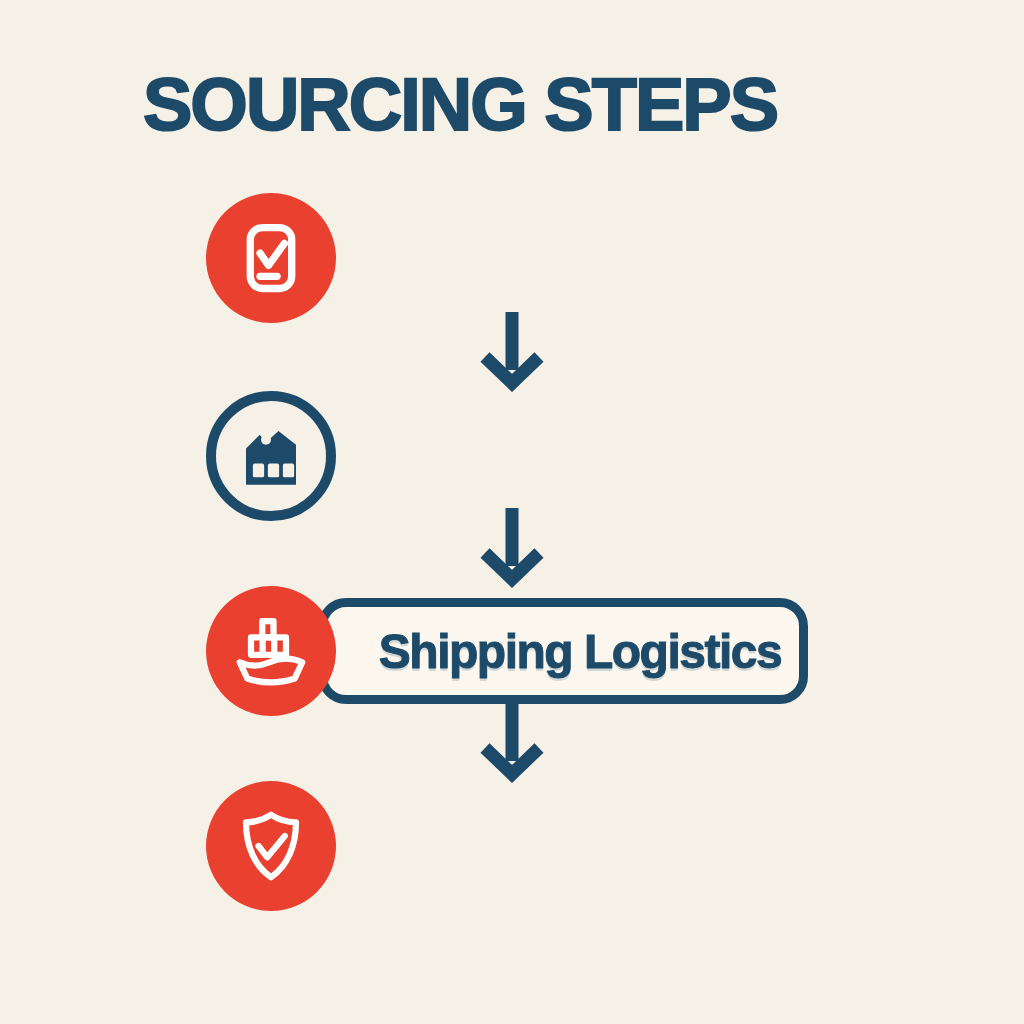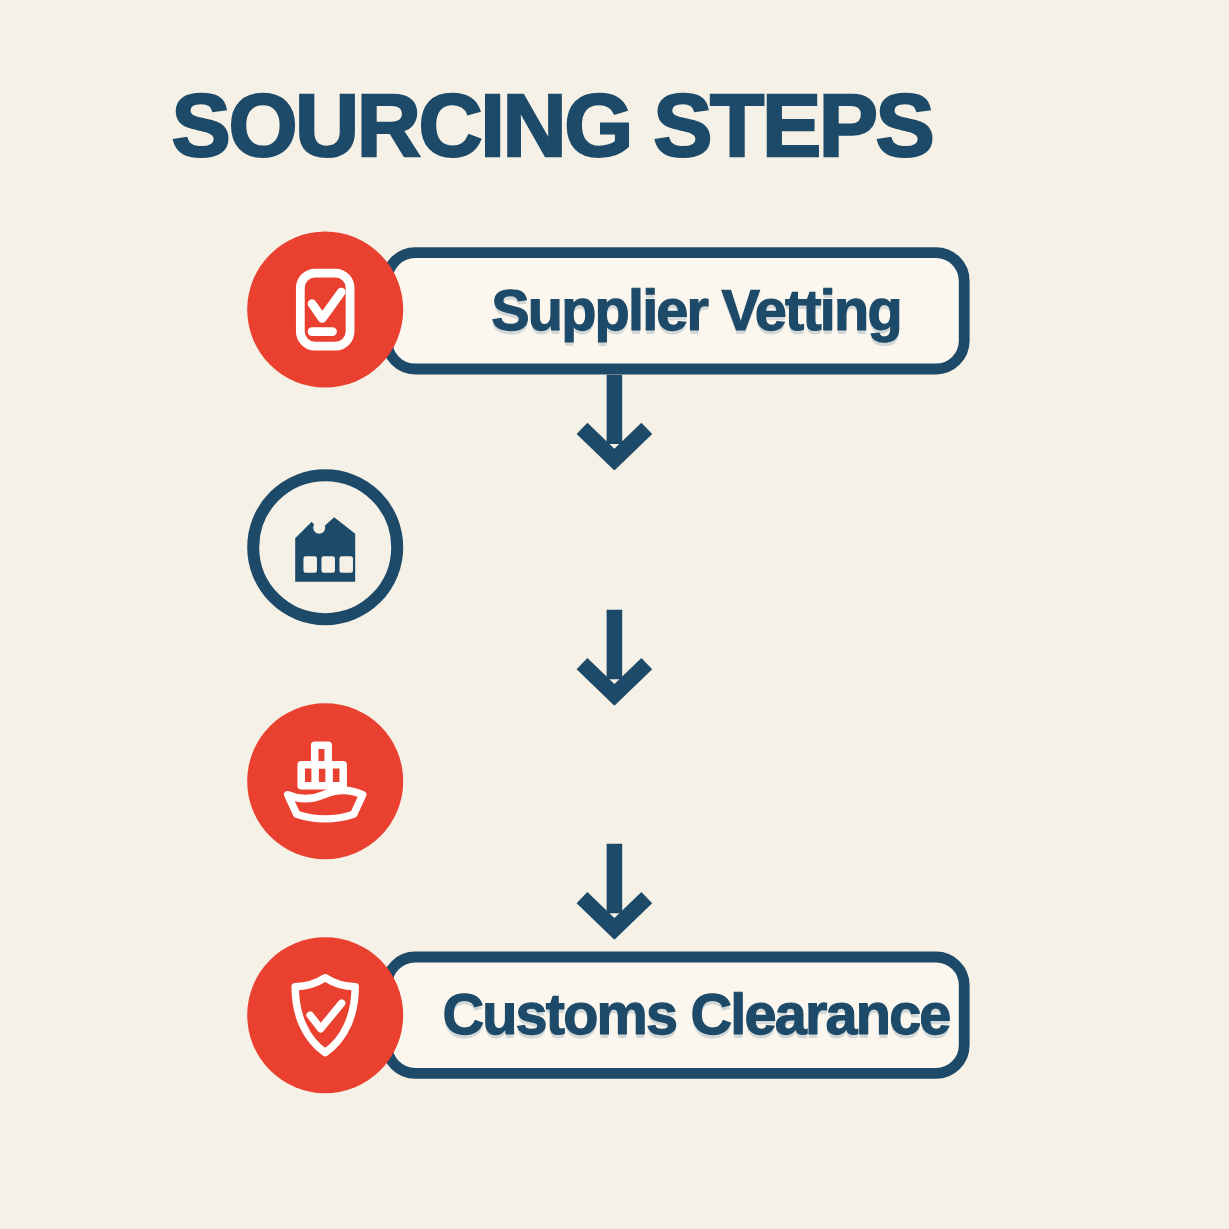--- a/index.html
+++ b/index.html
@@ -79,23 +79,20 @@
   .fill-navy { fill: var(--navy); }
   .fill-bg { fill: var(--background); }
 </style>
 </head>
 <body>
 
 <div class="canvas">
 
   <div class="title">SOURCING STEPS</div>
 
-  <div class="step-box" style="top:206px;">
-    <span class="step-label">Supplier Vetting</span>
-  </div>
   <div class="icon-circle red-filled" style="left:206px; top:193px;">
     <svg width="78" height="78" viewBox="0 0 64 64">
       <rect x="15" y="7" width="34" height="50" rx="10" class="stroke-white" stroke-width="6"></rect>
       <polyline points="23,28 30,38 43,20" class="stroke-white" stroke-width="6" stroke-linecap="round" stroke-linejoin="round"></polyline>
       <line x1="23" y1="47" x2="37" y2="47" class="stroke-white" stroke-width="6" stroke-linecap="round"></line>
     </svg>
   </div>
 
   <div class="arrow" style="left:479px; top:312px;">
     <svg width="66" height="80" viewBox="0 0 66 80">
@@ -114,40 +111,40 @@
     </svg>
   </div>
 
   <div class="arrow" style="left:479px; top:508px;">
     <svg width="66" height="80" viewBox="0 0 66 80">
       <line x1="33" y1="0" x2="33" y2="58" class="stroke-navy" stroke-width="13"></line>
       <polyline points="6,45 33,71 60,45" class="stroke-navy" stroke-width="13" stroke-linejoin="miter"></polyline>
     </svg>
   </div>
 
+  <div class="step-box" style="top:598px;">
+    <span class="step-label">Shipping Logistics</span>
+  </div>
   <div class="icon-circle red-filled" style="left:206px; top:586px;">
     <svg width="80" height="80" viewBox="0 0 64 64">
       <rect x="25" y="8" width="9" height="13" class="stroke-white" stroke-width="5" stroke-linejoin="round"></rect>
       <rect x="16" y="21" width="28" height="14" class="stroke-white" stroke-width="5" stroke-linejoin="round"></rect>
       <line x1="25.3" y1="21" x2="25.3" y2="35" class="stroke-white" stroke-width="5"></line>
       <line x1="34.6" y1="21" x2="34.6" y2="35" class="stroke-white" stroke-width="5"></line>
       <path d="M7 41 C16 45 24 44 31 41 C40 37 48 37 57 41 L51 54 C39 58 25 58 13 54 Z" class="stroke-white" stroke-width="5" stroke-linejoin="round"></path>
     </svg>
   </div>
 
   <div class="arrow" style="left:479px; top:703px;">
     <svg width="66" height="80" viewBox="0 0 66 80">
       <line x1="33" y1="0" x2="33" y2="58" class="stroke-navy" stroke-width="13"></line>
       <polyline points="6,45 33,71 60,45" class="stroke-navy" stroke-width="13" stroke-linejoin="miter"></polyline>
     </svg>
   </div>
 
-  <div class="step-box" style="top:793px;">
-    <span class="step-label">Customs Clearance</span>
-  </div>
   <div class="icon-circle red-filled" style="left:206px; top:781px;">
     <svg width="80" height="80" viewBox="0 0 64 64">
       <path d="M32 7 C38 11 45 13 52 13 C52 32 45 48 32 57 C19 48 12 32 12 13 C19 13 26 11 32 7 Z" class="stroke-white" stroke-width="5" stroke-linejoin="round"></path>
       <polyline points="22,32 29,41 43,24" class="stroke-white" stroke-width="5" stroke-linecap="round" stroke-linejoin="round"></polyline>
     </svg>
   </div>
 
 </div>
 
 </body></html>

